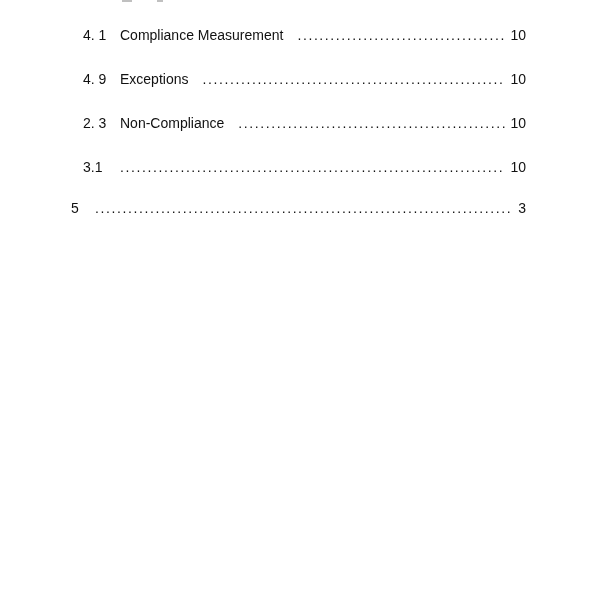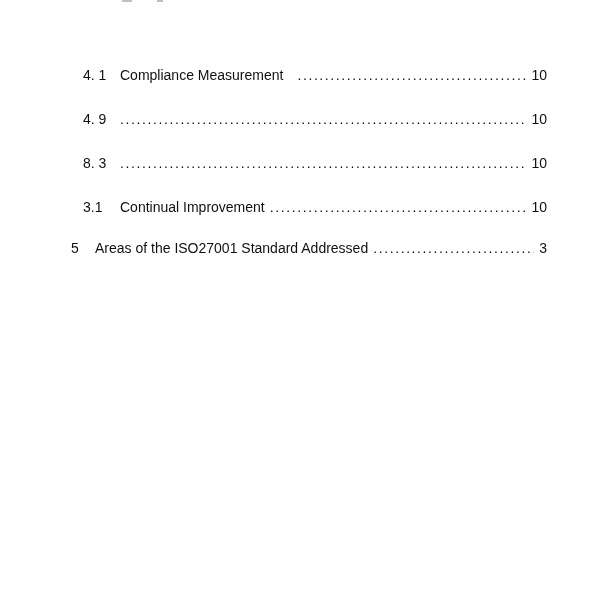--- a/index.html
+++ b/index.html
@@ -23,21 +23,21 @@
     top: 0;
     height: 2px;
     background: #c0c0c0;
   }
   .speck.s1 { left: 122px; width: 10px; }
   .speck.s2 { left: 157px; width: 6px; }
 
   .toc-row {
     position: absolute;
     left: 83px;
-    right: 53px;
+    right: 74px;
     display: flex;
     align-items: baseline;
     line-height: 20px;
     white-space: nowrap;
   }
   .toc-row.top-level { left: 71px; }
 
   .num {
     flex: 0 0 37px;
   }
@@ -52,21 +52,20 @@
   .leader {
     flex: 1 1 auto;
     overflow: hidden;
     letter-spacing: 1.6px;
     color: #111111;
   }
 
   .pagenum {
     flex: 0 0 auto;
     padding-left: 5px;
-    margin-top: 40px;
   }
 </style>
 </head>
 <body>
 
 <div class="page">
 
   <div>
     <span class="speck s1"></span>
     <span class="speck s2"></span>
@@ -76,38 +75,38 @@
 
     <div class="toc-row gap-wide" style="top:25px">
       <span class="num">4. 1</span>
       <span class="title">Compliance Measurement</span>
       <span class="leader">................................................................................................................................................................</span>
       <span class="pagenum">10</span>
     </div>
 
     <div class="toc-row gap-wide" style="top:69px">
       <span class="num">4. 9</span>
+      <span class="title">Exceptions</span>
       <span class="leader">................................................................................................................................................................</span>
       <span class="pagenum">10</span>
     </div>
 
     <div class="toc-row gap-wide" style="top:113px">
-      <span class="num">8. 3</span>
+      <span class="num">2. 3</span>
+      <span class="title">Non-Compliance</span>
       <span class="leader">................................................................................................................................................................</span>
       <span class="pagenum">10</span>
     </div>
 
     <div class="toc-row" style="top:157px">
       <span class="num">3.1</span>
-      <span class="title">Continual Improvement</span>
       <span class="leader">................................................................................................................................................................</span>
       <span class="pagenum">10</span>
     </div>
 
     <div class="toc-row top-level" style="top:198px">
       <span class="num">5</span>
-      <span class="title">Areas of the ISO27001 Standard Addressed</span>
       <span class="leader">................................................................................................................................................................</span>
       <span class="pagenum">3</span>
     </div>
 
   </div>
 </div>
 
 </body></html>

